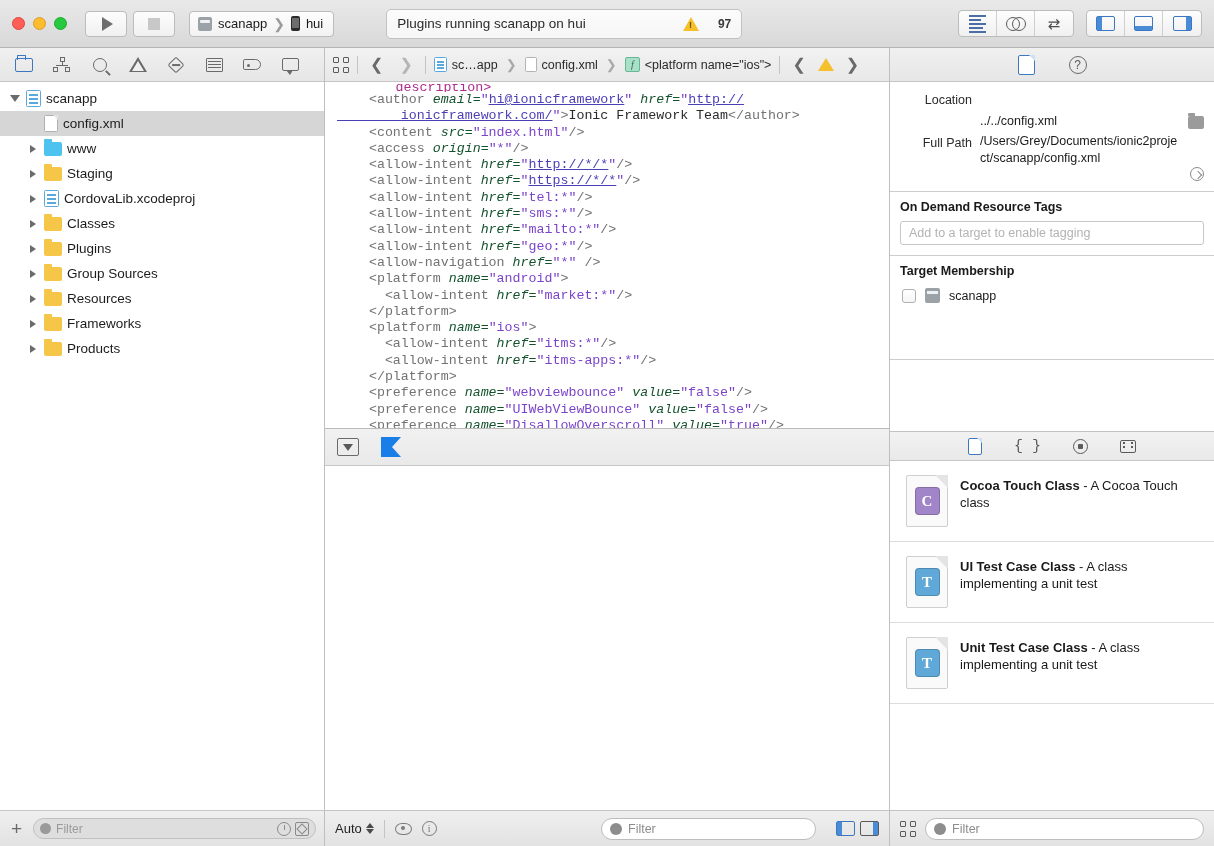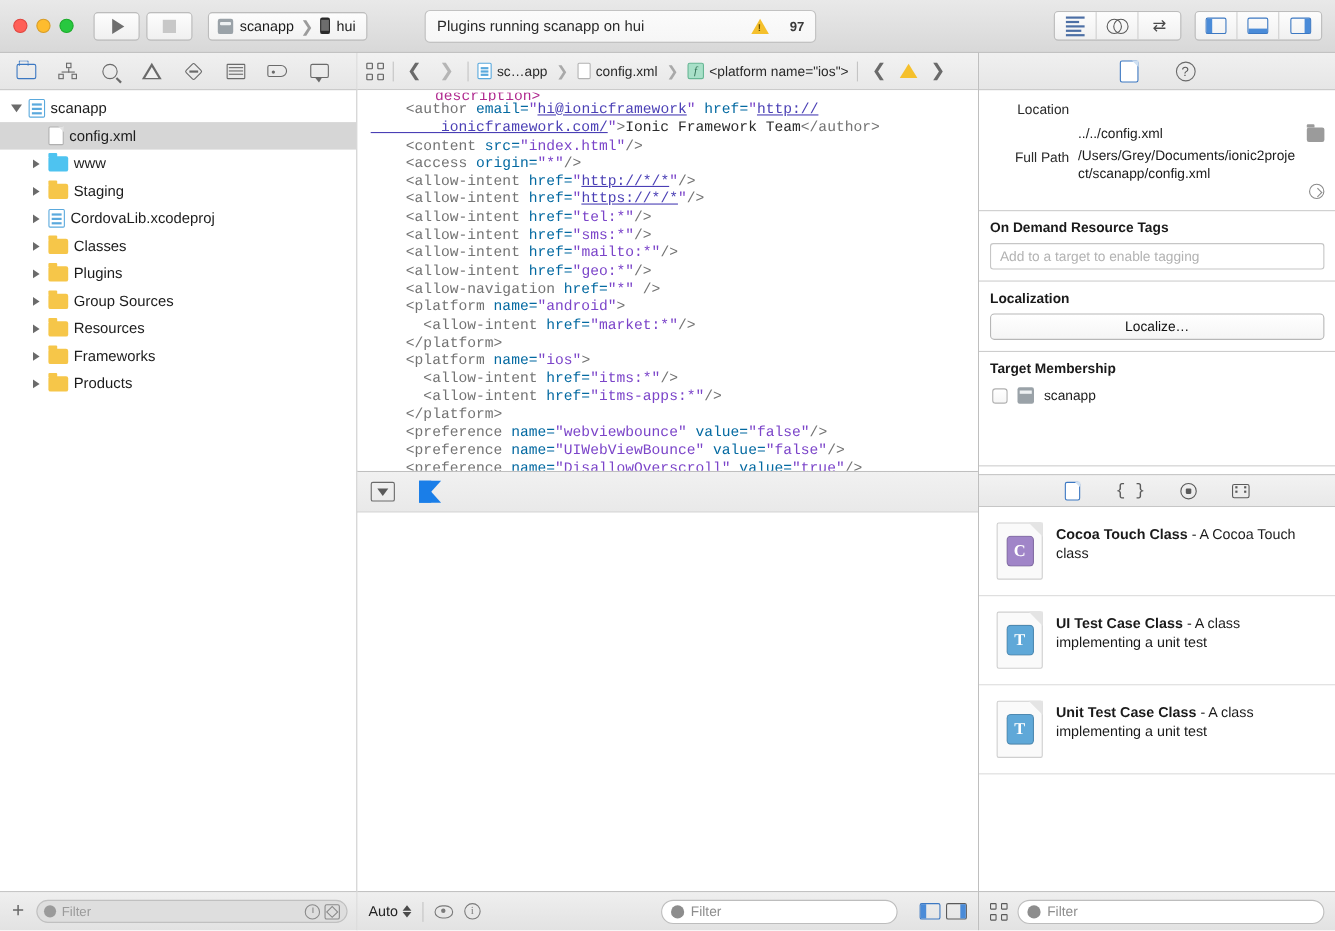--- a/index.html
+++ b/index.html
@@ -310,21 +310,21 @@
     background: #ffffff;
     padding: 2px 0 0 12px;
     font-family: "Liberation Mono", monospace;
     font-size: 13.3px;
     line-height: 16.3px;
     white-space: pre;
     position: relative;
   }
   .code-line { height: 16.3px; }
   .tg { color: #737373; }
-  .at { color: #0369a1; }
+  .at { color: #14532d; font-style: italic; }
   .vl { color: #7b44c9; }
   .lk { color: #4a3fb5; text-decoration: underline; }
   .tx { color: #2a2a2a; }
 
   .dbg-bar {
     height: 38px; flex:none;
     background: linear-gradient(180deg,#f1f1f1,#e9e9e9);
     border-top: 1px solid #b9b9b9;
     border-bottom: 1px solid #c6c6c6;
     display: flex; align-items: center; padding: 0 12px; gap: 22px;
@@ -770,24 +770,20 @@
           </div>
         </div>
 
         <div class="sec">
           <div class="sec-title">On Demand Resource Tags</div>
           <div class="odrt-field">
             <span>Add to a target to enable tagging</span>
           </div>
         </div>
 
-        <div class="sec">
-          <div class="sec-title">Localization</div>
-          <div class="localize-btn">Localize…</div>
-        </div>
 
         <div class="sec">
           <div class="sec-title">Target Membership</div>
           <div class="tm-row">
             <div class="checkbox"></div>
             <div class="tm-icon"></div>
             <span>scanapp</span>
           </div>
           <div class="tm-spacer"></div>
         </div>

